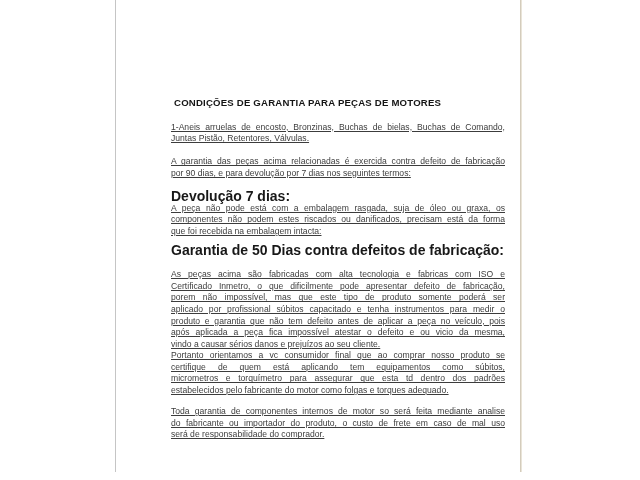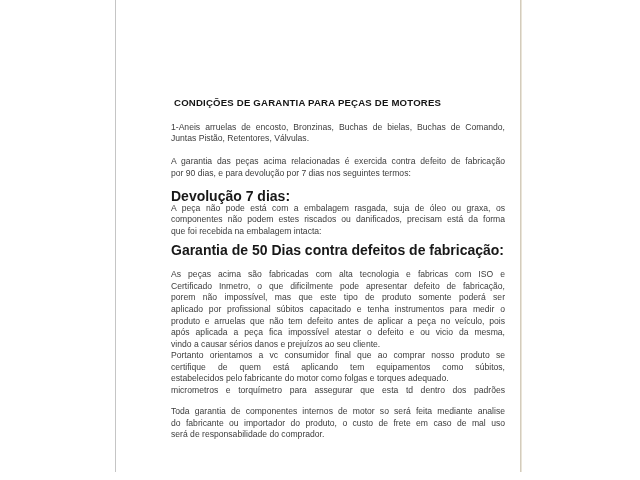--- a/index.html
+++ b/index.html
@@ -35,21 +35,21 @@
   .para { margin-bottom: 11.6px; }
   .para.tight { margin-bottom: 0; }
   .para.gap7  { margin-bottom: 7px; }
   .para.gap9  { margin-bottom: 9.5px; }
   .heading {
     font-weight: bold;
     color: #181818;
     font-size: 14px;
     line-height: 11.6px;
   }
-  .ln { height: 11.6px; overflow: hidden; }
+  .ln { height: 11.6px; overflow: hidden; text-decoration: underline; }
   .ln.j { text-align: justify; text-align-last: justify; }
 </style>
 </head>
 <body>
 
 <div class="page-canvas">
 
   <div class="vline left"></div>
   <div class="vline right"></div>
 
@@ -75,30 +75,30 @@
       <div class="ln">que foi recebida na embalagem intacta:</div>
     </div>
 
     <div class="heading" style="margin-bottom:13px;">Garantia de 50 Dias contra defeitos de fabricação:</div>
 
     <div class="para tight">
       <div class="ln j">As peças acima são fabricadas com alta tecnologia e fabricas com ISO e</div>
       <div class="ln j">Certificado Inmetro, o que dificilmente pode apresentar defeito de fabricação,</div>
       <div class="ln j">porem não impossível, mas que este tipo de produto somente poderá ser</div>
       <div class="ln j">aplicado por profissional súbitos capacitado e tenha instrumentos para medir o</div>
-      <div class="ln j">produto e arruelas que não tem defeito antes de aplicar a peça no veículo, pois</div>
+      <div class="ln j">produto e garantia que não tem defeito antes de aplicar a peça no veículo, pois</div>
       <div class="ln j">após aplicada a peça fica impossível atestar o defeito e ou vicio da mesma,</div>
       <div class="ln">vindo a causar sérios danos e prejuízos ao seu cliente.</div>
     </div>
 
     <div class="para gap9">
       <div class="ln j">Portanto orientamos a vc consumidor final que ao comprar nosso produto se</div>
       <div class="ln j">certifique de quem está aplicando tem equipamentos como súbitos,</div>
+      <div class="ln j">micrometros e torquímetro para assegurar que esta td dentro dos padrões</div>
       <div class="ln">estabelecidos pelo fabricante do motor como folgas e torques adequado.</div>
-      <div class="ln j">micrometros e torquímetro para assegurar que esta td dentro dos padrões</div>
     </div>
 
     <div class="para">
       <div class="ln j">Toda garantia de componentes internos de motor so será feita mediante analise</div>
       <div class="ln j">do fabricante ou importador do produto, o custo de frete em caso de mal uso</div>
       <div class="ln">será de responsabilidade do comprador.</div>
     </div>
 
   </div>
 </div>

